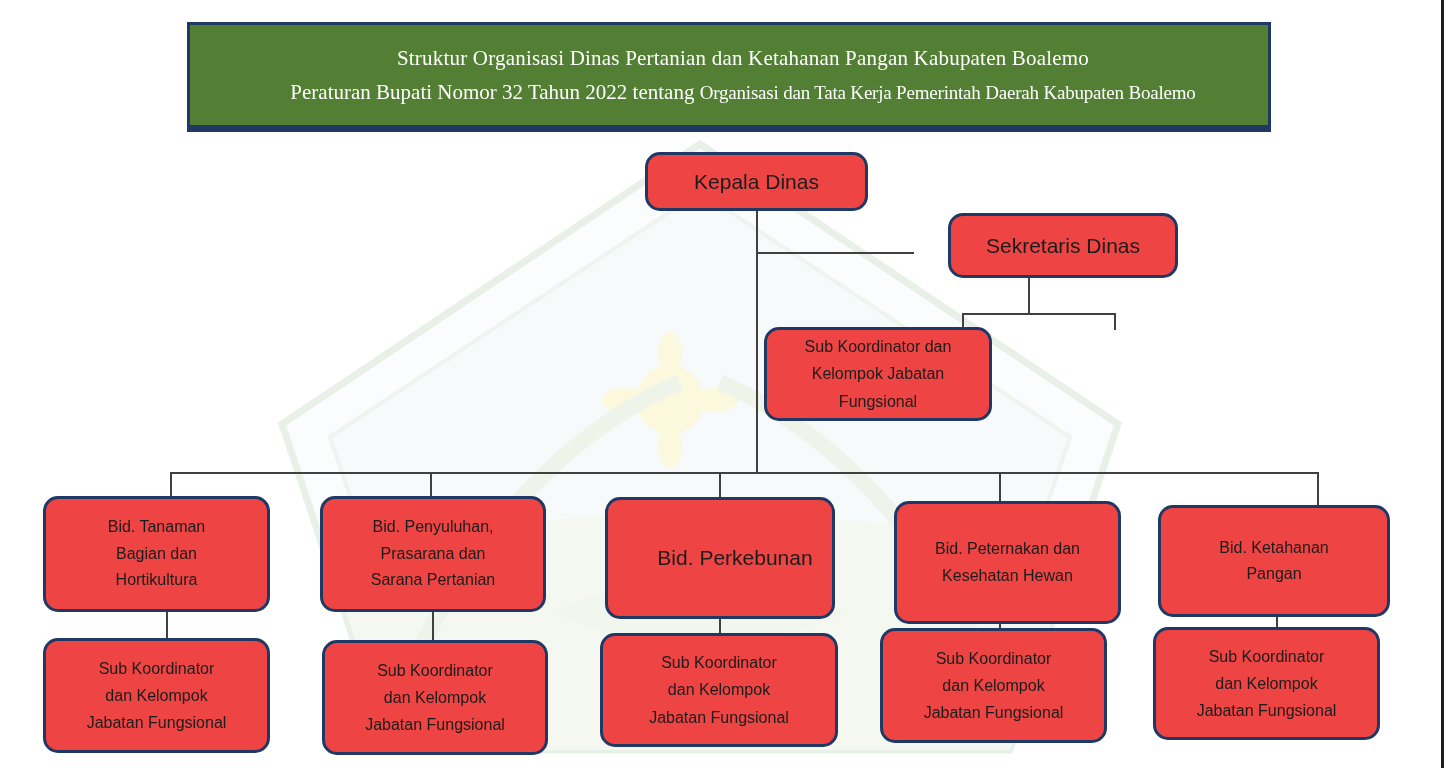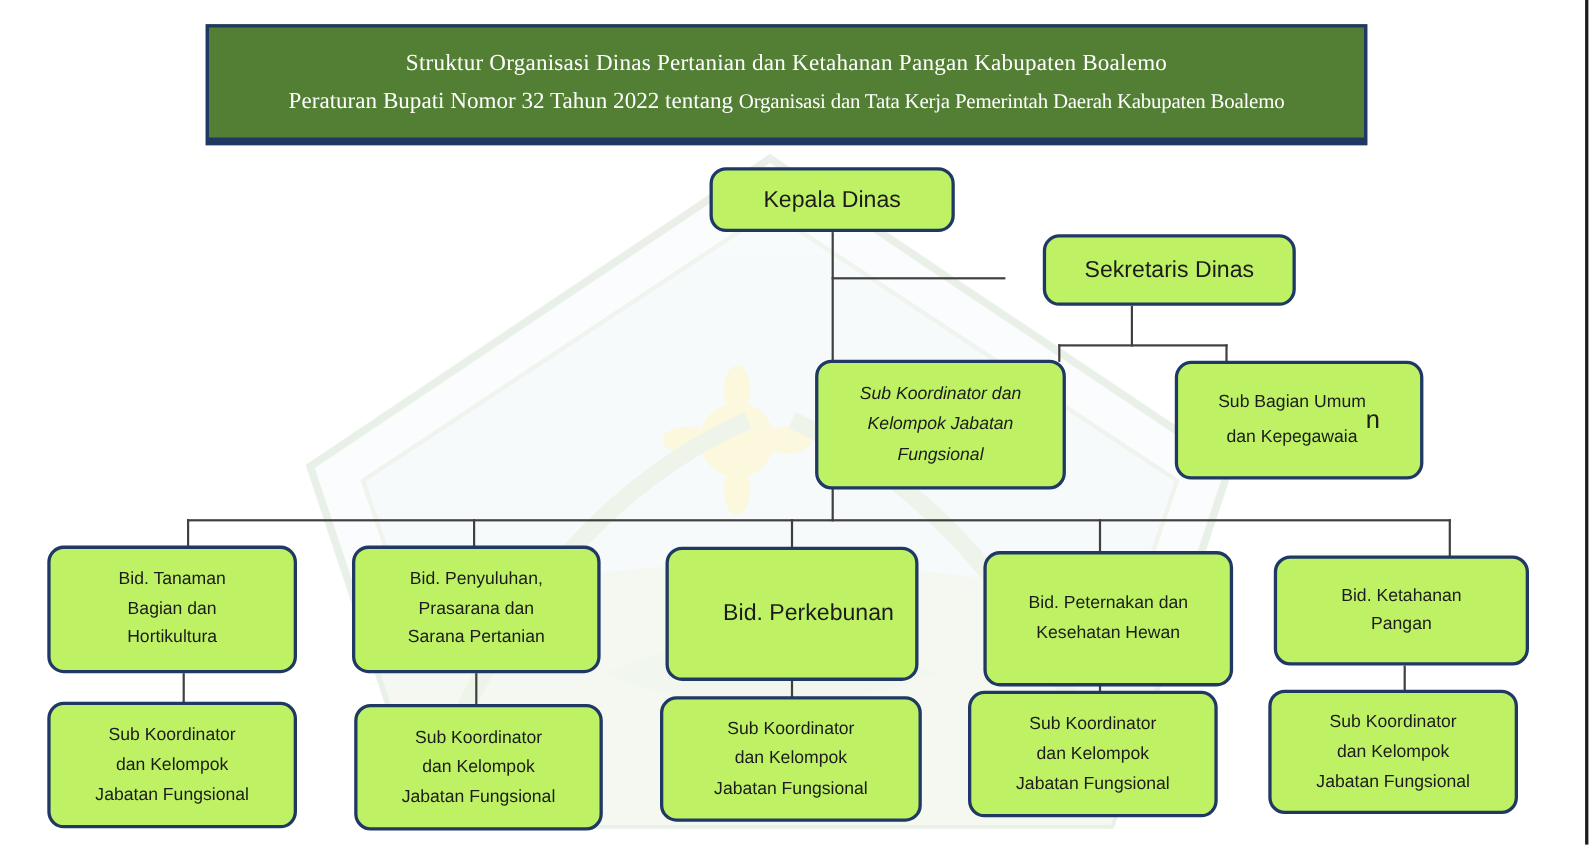--- a/index.html
+++ b/index.html
@@ -12,53 +12,53 @@
 
   
   .watermark{position:absolute;left:250px;top:132px;width:900px;height:636px;pointer-events:none;}
 
   
   .header{
     position:absolute;left:187px;top:22px;width:1050px;height:100px;
     background:#527f33;
     border:3px solid #1f3864;border-bottom-width:7px;
     display:flex;flex-direction:column;justify-content:center;align-items:center;
-    color:#ffffff;font-family:"Liberation Serif", serif;text-align:center;
+    color:#ffffff;font-family:"Liberation Serif", serif;text-align:center;padding-left:28px;
   }
   .header .l1{font-size:21px;letter-spacing:.2px;line-height:34px;}
   .header .l2{font-size:21px;line-height:34px;}
   .header .l2 .narrow{font-size:19px;letter-spacing:-0.2px;}
 
   
   .obox{
     position:absolute;
-    background:#bef264;
+    background:#ef4444;
     border:3px solid #1f3864;
     border-radius:15px;
     display:flex;align-items:center;justify-content:center;
     text-align:center;color:#1c1c1c;
     box-sizing:border-box;
     white-space:pre-line;
   }
   .t-lg{font-size:21px;}
   .t-sm{font-size:16px;line-height:1.65;}
   .t-sub{font-size:16px;line-height:1.7;}
   .t-umum{font-size:16px;line-height:2.0;}
   .big-n{font-size:1.45em;line-height:1;}
 
   #kepala      {left:645px;top:152px;width:223px;height:59px;}
   #sekretaris  {left:912px;top:213px;width:230px;height:65px;margin-left:36px;}
-  #sub-sek     {left:741px;top:327px;width:228px;height:118px;font-style:italic;}
+  #sub-sek     {left:764px;top:327px;width:228px;height:94px;}
   #sub-umum    {left:1068px;top:328px;width:226px;height:108px;}
 
   #bid1{left:43px;  top:496px;width:227px;height:116px;}
   #bid2{left:320px; top:496px;width:226px;height:116px;}
   #bid3{left:605px; top:497px;width:230px;height:122px;padding-left:30px;}
   #bid4{left:894px; top:501px;width:227px;height:123px;}
-  #bid5{left:1158px;top:505px;width:232px;height:100px;}
+  #bid5{left:1158px;top:505px;width:232px;height:112px;}
 
   #sub1{left:43px;  top:638px;width:227px;height:115px;}
   #sub2{left:322px; top:640px;width:226px;height:115px;}
   #sub3{left:600px; top:633px;width:238px;height:114px;}
   #sub4{left:880px; top:628px;width:227px;height:115px;}
   #sub5{left:1153px;top:627px;width:227px;height:113px;}
 
   
   .line{position:absolute;background:#404040;}
   .v{width:2px;} .h{height:2px;}
@@ -131,22 +131,20 @@
   <div class="line v" id="c5"></div>
 
   <div class="obox t-lg" id="kepala">Kepala Dinas</div>
 
   <div class="obox t-lg" id="sekretaris">Sekretaris Dinas</div>
 
   <div class="obox t-sub" id="sub-sek">Sub Koordinator dan
 Kelompok Jabatan
 Fungsional</div>
 
-  <div class="obox t-umum" id="sub-umum"><span>Sub Bagian Umum
-dan Kepegawaia</span><span class="big-n">n</span></div>
 
   <div class="obox t-sm" id="bid1">Bid. Tanaman
 Bagian dan
 Hortikultura</div>
 
   <div class="obox t-sm" id="bid2">Bid. Penyuluhan,
 Prasarana dan
 Sarana Pertanian</div>
 
   <div class="obox t-lg" id="bid3">Bid. Perkebunan</div>

